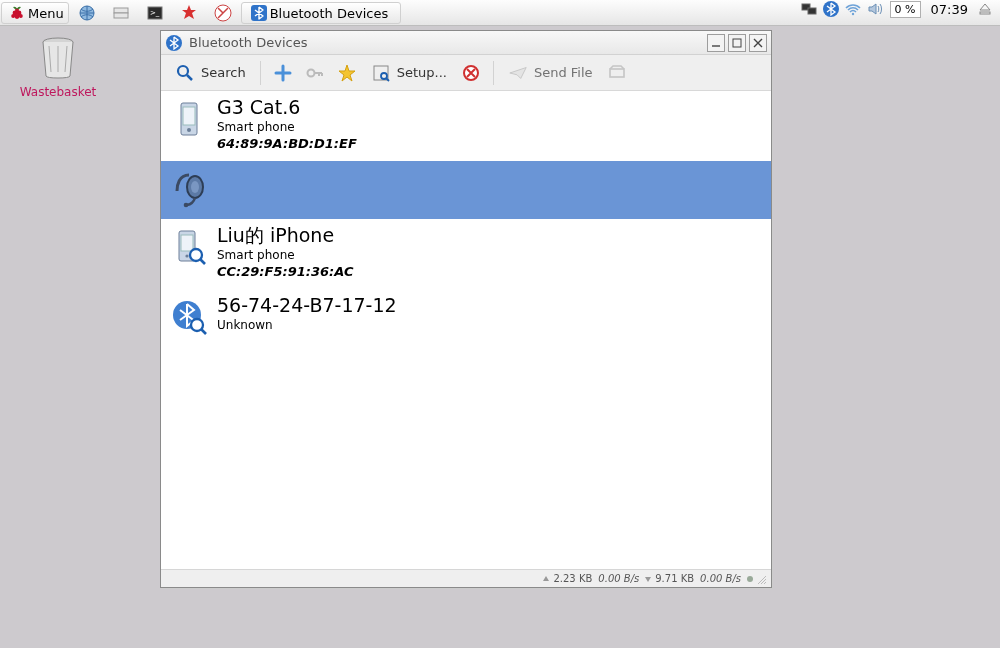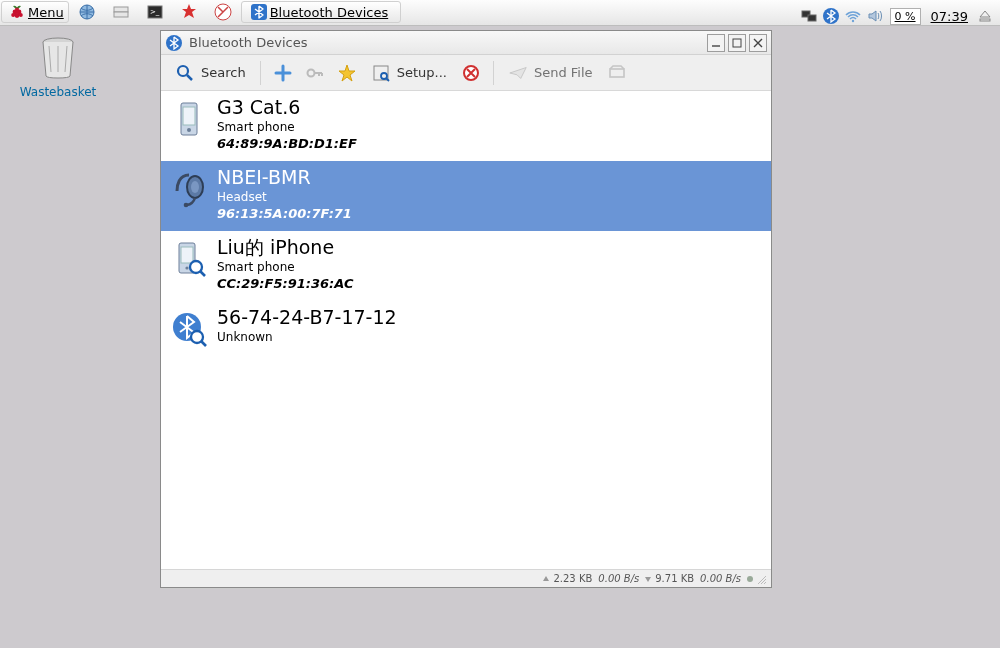--- a/index.html
+++ b/index.html
@@ -1,31 +1,31 @@
 <!DOCTYPE html>
 <html><head>
 <meta charset="utf-8">
 <style>
   * { box-sizing: border-box; }
   html, body { margin: 0; padding: 0; width: 1000px; height: 648px; font-family: "DejaVu Sans", Arial, sans-serif; font-size: 13px; overflow: hidden; }
   body { background: #cdcace; }
 
   
-  .taskbar { position: absolute; top: 0; left: 0; width: 1000px; height: 26px; background: linear-gradient(#fdfdfd,#e6e6e6); border-bottom: 1px solid #bdbdbd; display: flex; align-items: flex-end; text-decoration: underline; }
+  .taskbar { position: absolute; top: 0; left: 0; width: 1000px; height: 26px; background: linear-gradient(#fdfdfd,#e6e6e6); border-bottom: 1px solid #bdbdbd; display: flex; align-items: flex-start; }
   .tb-btn { height: 22px; margin: 2px 1px; padding: 0 4px; display: inline-flex; align-items: center; border: 1px solid #d0d0d0; border-radius: 3px; background: linear-gradient(#ffffff,#e8e8e8); cursor: pointer; }
   .tb-btn.flat { border-color: transparent; background: transparent; }
   .tb-btn.task { padding: 0 6px; min-width: 160px; justify-content: flex-start; }
   .tb-icon { width: 18px; height: 18px; display: inline-flex; align-items: center; justify-content: center; margin: 0 2px; }
   .tb-right { margin-left: auto; display: flex; align-items: center; padding-right: 4px; }
   .cpu-box { border: 1px solid #b0b0b0; background: #fff; font-size: 11px; padding: 1px 4px; margin: 0 4px; }
   .clock { font-size: 13px; padding: 0 6px; }
 
   
   .desktop-icon { position: absolute; top: 34px; left: 18px; width: 80px; text-align: center; }
-  .desktop-icon .lbl { font-size: 12px; margin-top: 2px; color: #0369a1; }
+  .desktop-icon .lbl { font-size: 12px; margin-top: 2px; color: #be185d; }
 
   
   .window { position: absolute; top: 30px; left: 160px; width: 612px; height: 558px; background: #f1f0f0; border: 1px solid #8a8a8a; box-shadow: 1px 1px 0 #ccc; display: flex; flex-direction: column; }
   .titlebar { height: 24px; background: linear-gradient(#f8f8f8,#e8e8e8); border-bottom: 1px solid #d2d2d2; display: flex; align-items: center; padding: 0 4px; }
   .titlebar .t-icon { width: 18px; height: 18px; margin-right: 6px; }
   .titlebar .t-text { flex: 1; color: #555; }
   .winbtn { width: 18px; height: 18px; border: 1px solid #9d9d9d; background: #f3f3f3; margin-left: 3px; display: flex; align-items: center; justify-content: center; font-size: 11px; color: #444; cursor: pointer; }
 
   .menubar { height: 26px; background: #efefef; border-bottom: 1px solid #e0e0e0; display: flex; align-items: center; padding: 0 6px; }
   .menuitem { padding: 3px 10px; color: #222; cursor: pointer; }
@@ -290,25 +290,20 @@
     <div class="device selected">
       <span class="dev-icon">
         <svg width="40" height="40" viewBox="0 0 40 40">
             <path d="M20 6 C10 6 8 16 8 22" fill="none" stroke="#3b4a63" stroke-width="3"></path>
             <ellipse cx="26" cy="18" rx="8" ry="11" fill="#5c7aa6" stroke="#2d3d55" stroke-width="2"></ellipse>
             <ellipse cx="26" cy="18" rx="4" ry="6" fill="#7a97c2"></ellipse>
             <path d="M26 29 Q24 35 18 36" fill="none" stroke="#3b4a63" stroke-width="2.4"></path>
             <circle cx="17" cy="36" r="2.3" fill="#3b4a63"></circle>
           </svg>
       </span>
-      <div>
-        <div class="dev-name">NBEI-BMR</div>
-        <div class="dev-type">Headset</div>
-        <div class="dev-addr">96:13:5A:00:7F:71</div>
-      </div>
     </div>
 
     <div class="device">
       <span class="dev-icon">
         <svg width="40" height="40" viewBox="0 0 40 40">
             <rect x="10" y="4" width="16" height="30" rx="2" fill="#c9d6e6" stroke="#6c7f99"></rect>
             <rect x="12" y="8" width="12" height="16" fill="#eef3f9" stroke="#9bb"></rect>
             <circle cx="18" cy="29" r="1.6" fill="#6c7f99"></circle>
             <circle cx="27" cy="28" r="6" fill="#fff" stroke="#1c5fb0" stroke-width="2.3"></circle>
             <line x1="31" y1="32" x2="36" y2="37" stroke="#1c5fb0" stroke-width="2.6"></line>

